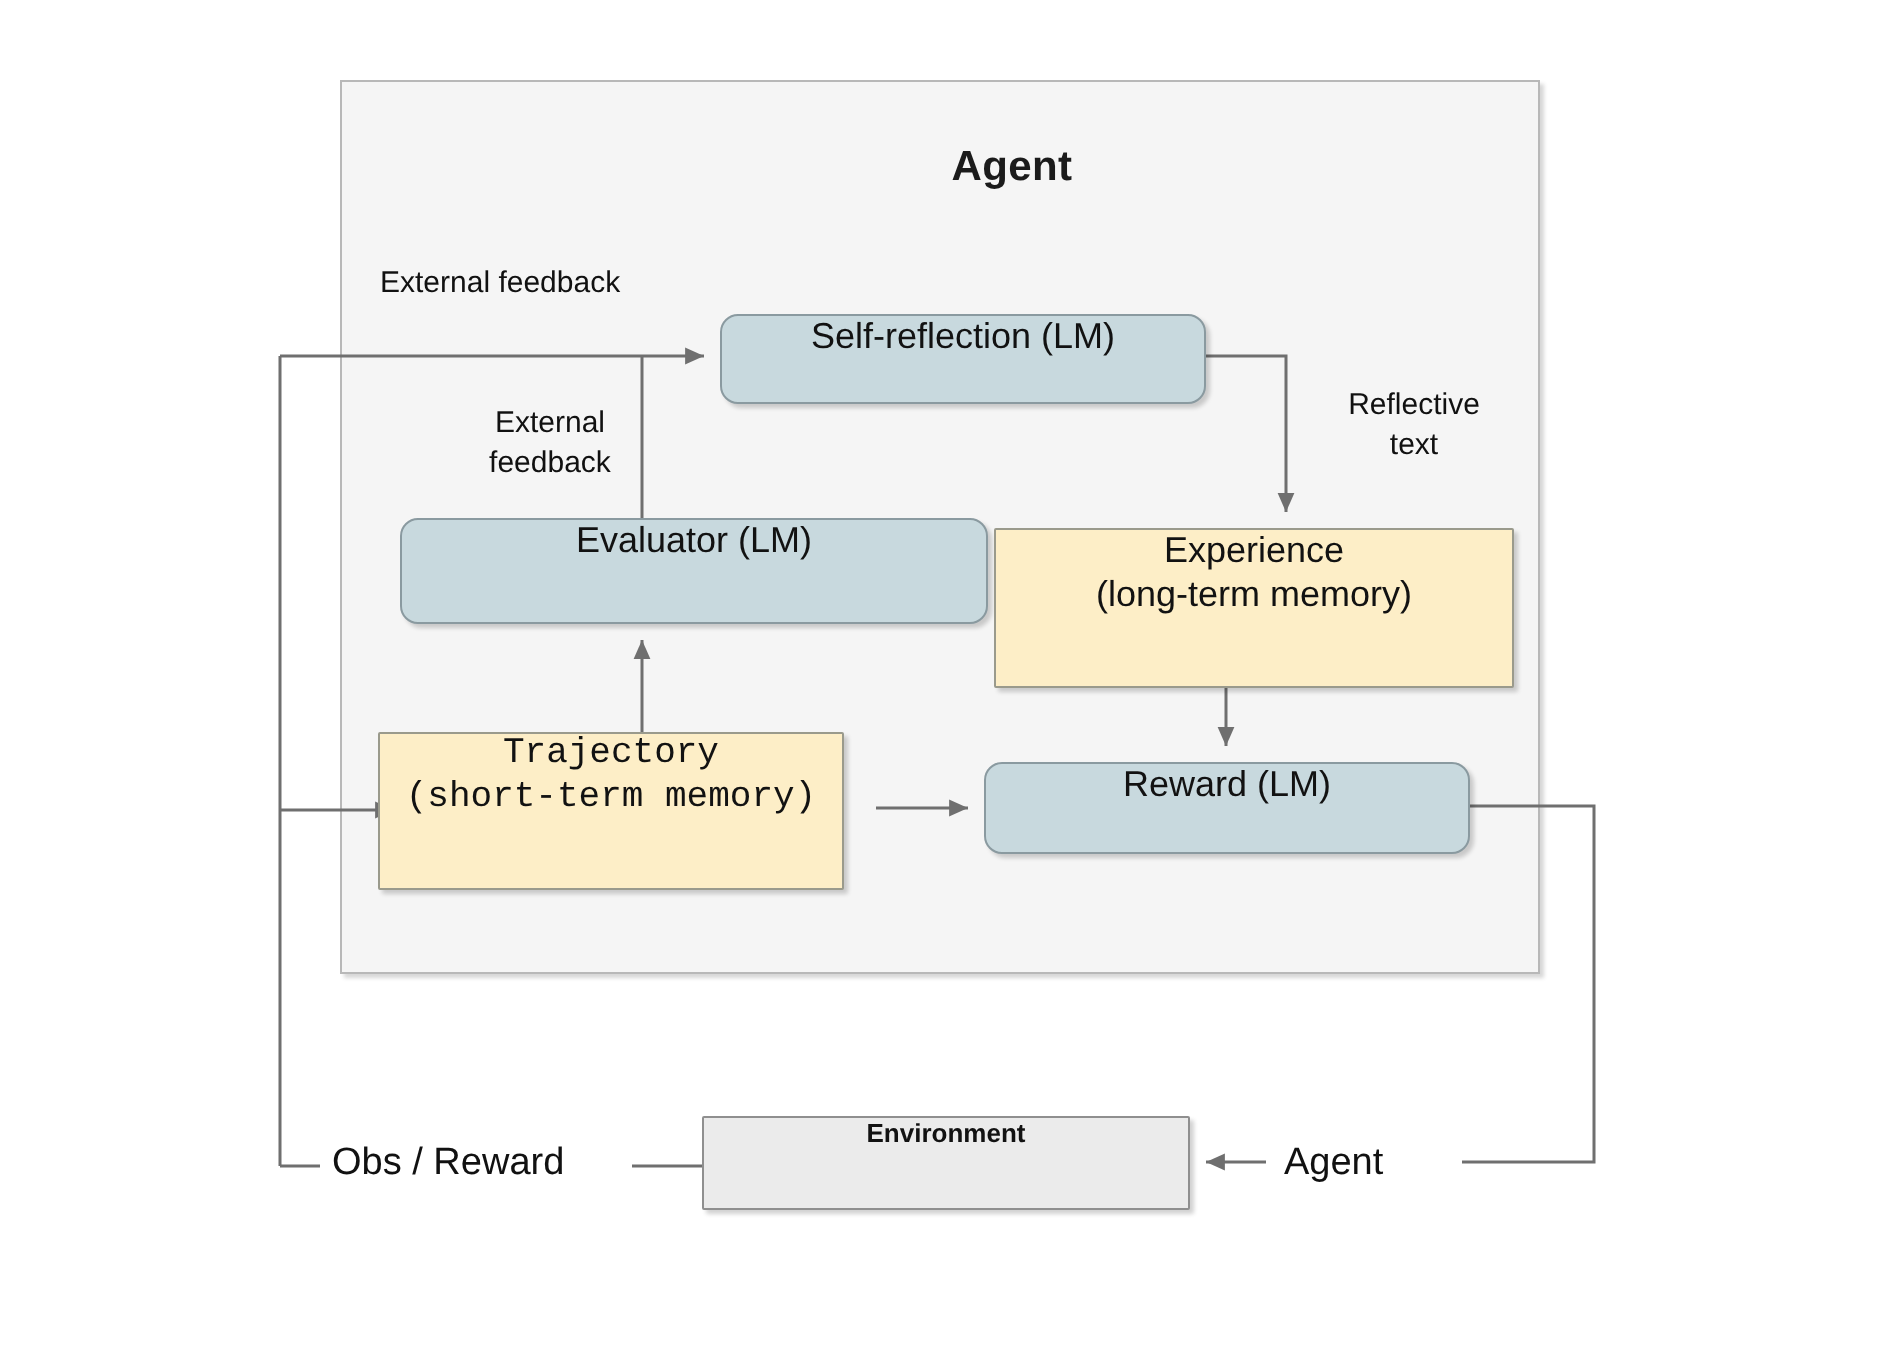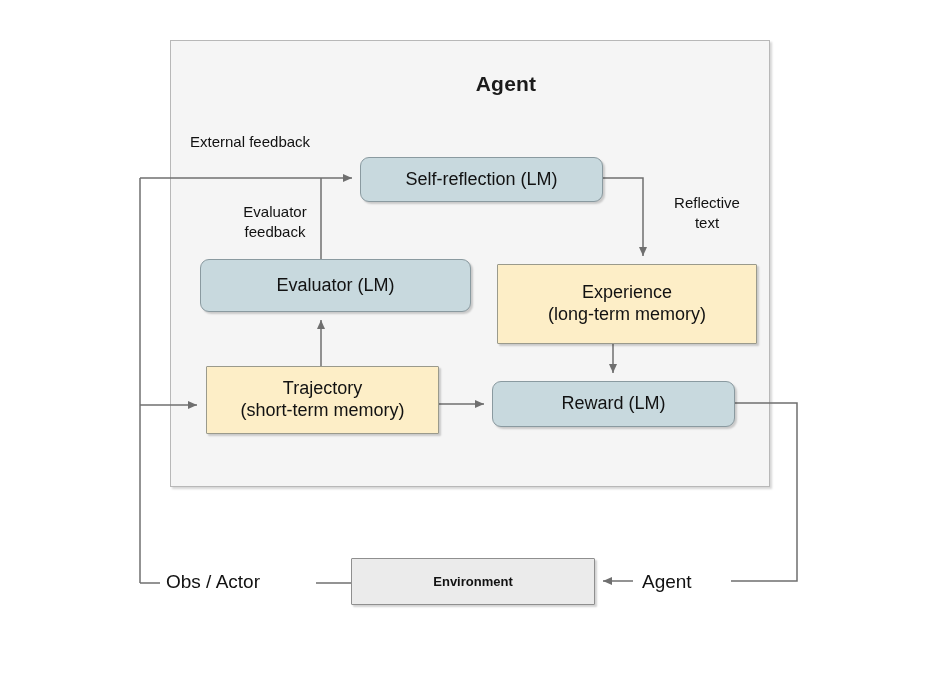--- a/index.html
+++ b/index.html
@@ -49,21 +49,21 @@
     color: #1b1b1b;
     letter-spacing: 0.2px;
     margin-left: 36px;
   }
 
   
   .node {
     position: absolute;
     box-sizing: border-box;
     display: flex;
-    align-items: center;
+    align-items: flex-start;
     justify-content: center;
     text-align: center;
     color: #121212;
     font-size: 18px;
     line-height: 1.2;
     box-shadow: 2px 2px 2px rgba(0,0,0,0.18);
   }
   .node .lines { display: block; }
   .node .l2 { display: block; }
 
@@ -79,23 +79,23 @@
   }
   .node-grey {
     background: #ebebeb;
     border: 1px solid #8f8f8f;
     border-radius: 1px;
     font-weight: bold;
     font-size: 13px;
   }
 
   #self-reflection { left: 360px; top: 157px; width: 243px; height: 45px; }
-  #evaluator       { left: 200px; top: 259px; width: 271px; height: 53px; }
+  #evaluator       { left: 200px; top: 259px; width: 294px; height: 53px; }
   #experience      { left: 497px; top: 264px; width: 260px; height: 80px; }
-  #trajectory      { left: 206px; top: 366px; width: 233px; height: 68px; }
+  #trajectory      { left: 189px; top: 366px; width: 233px; height: 79px; font-family: Liberation Mono, monospace; }
   #actor           { left: 492px; top: 381px; width: 243px; height: 46px; }
   #environment     { left: 351px; top: 558px; width: 244px; height: 47px; }
 
   
   .edge-label {
     position: absolute;
     font-size: 15px;
     color: #111111;
     line-height: 1.35;
     text-align: center;
@@ -171,20 +171,20 @@
 
   <div class="node node-blue" id="actor">
     <span>Reward (LM)</span>
   </div>
 
   <div class="node node-grey" id="environment">
     <span>Environment</span>
   </div>
 
   <div class="edge-label" id="lbl-external">External feedback</div>
-  <div class="edge-label" id="lbl-internal">Evaluator
+  <div class="edge-label" id="lbl-internal">External
 feedback</div>
   <div class="edge-label" id="lbl-reflective">Reflective
 text</div>
-  <div class="edge-label" id="lbl-obs">Obs / Actor</div>
+  <div class="edge-label" id="lbl-obs">Obs / Reward</div>
   <div class="edge-label" id="lbl-action">Agent</div>
 
 </div>
 
 </body></html>

